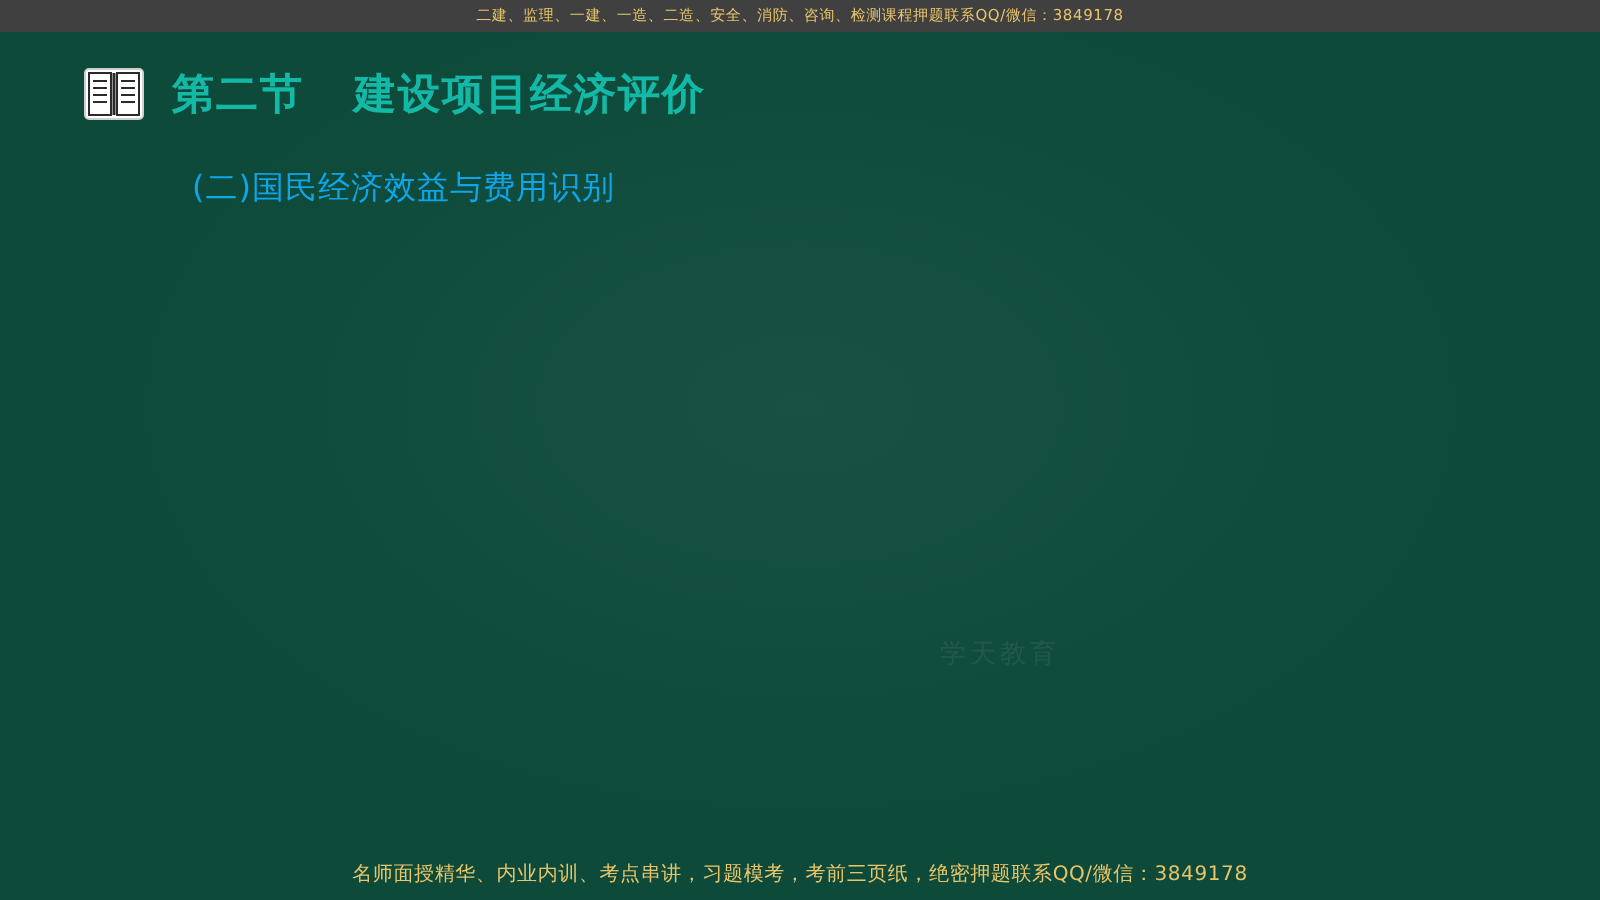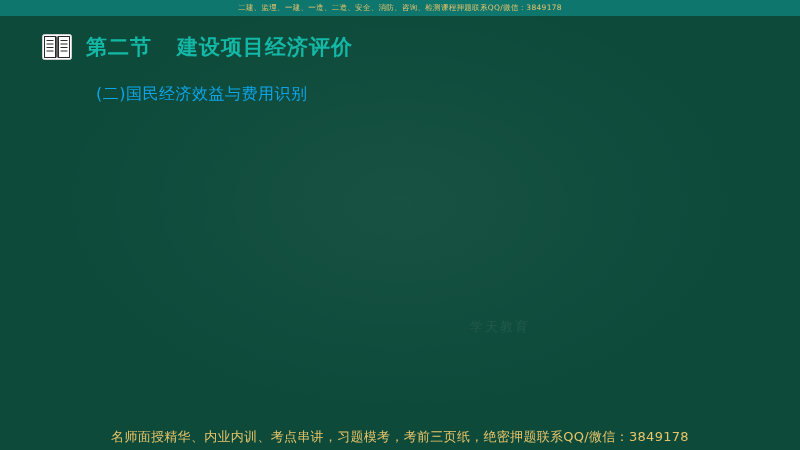--- a/index.html
+++ b/index.html
@@ -23,21 +23,21 @@
     background: radial-gradient(ellipse at 50% 45%, rgba(255,255,255,0.045) 0%, rgba(0,0,0,0) 62%);
     pointer-events: none;
   }
 
   .top-banner {
     position: absolute;
     top: 0;
     left: 0;
     width: 800px;
     height: 16px;
-    background: #0f766e;
+    background: #404040;
     display: flex;
     align-items: center;
     justify-content: center;
   }
   .top-banner-text {
     font-size: 7.5px;
     color: #e8c46a;
     letter-spacing: 0.3px;
     white-space: nowrap;
   }
@@ -94,21 +94,21 @@
     position: absolute;
     bottom: 0;
     left: 0;
     width: 800px;
     height: 26px;
     display: flex;
     align-items: center;
     justify-content: center;
   }
   .bottom-banner-text {
-    font-size: 13px;
+    font-size: 10px;
     color: #e8c46a;
     letter-spacing: 0.3px;
     white-space: nowrap;
   }
 
   .watermark {
     position: absolute;
     left: 470px;
     top: 318px;
     font-size: 13px;

